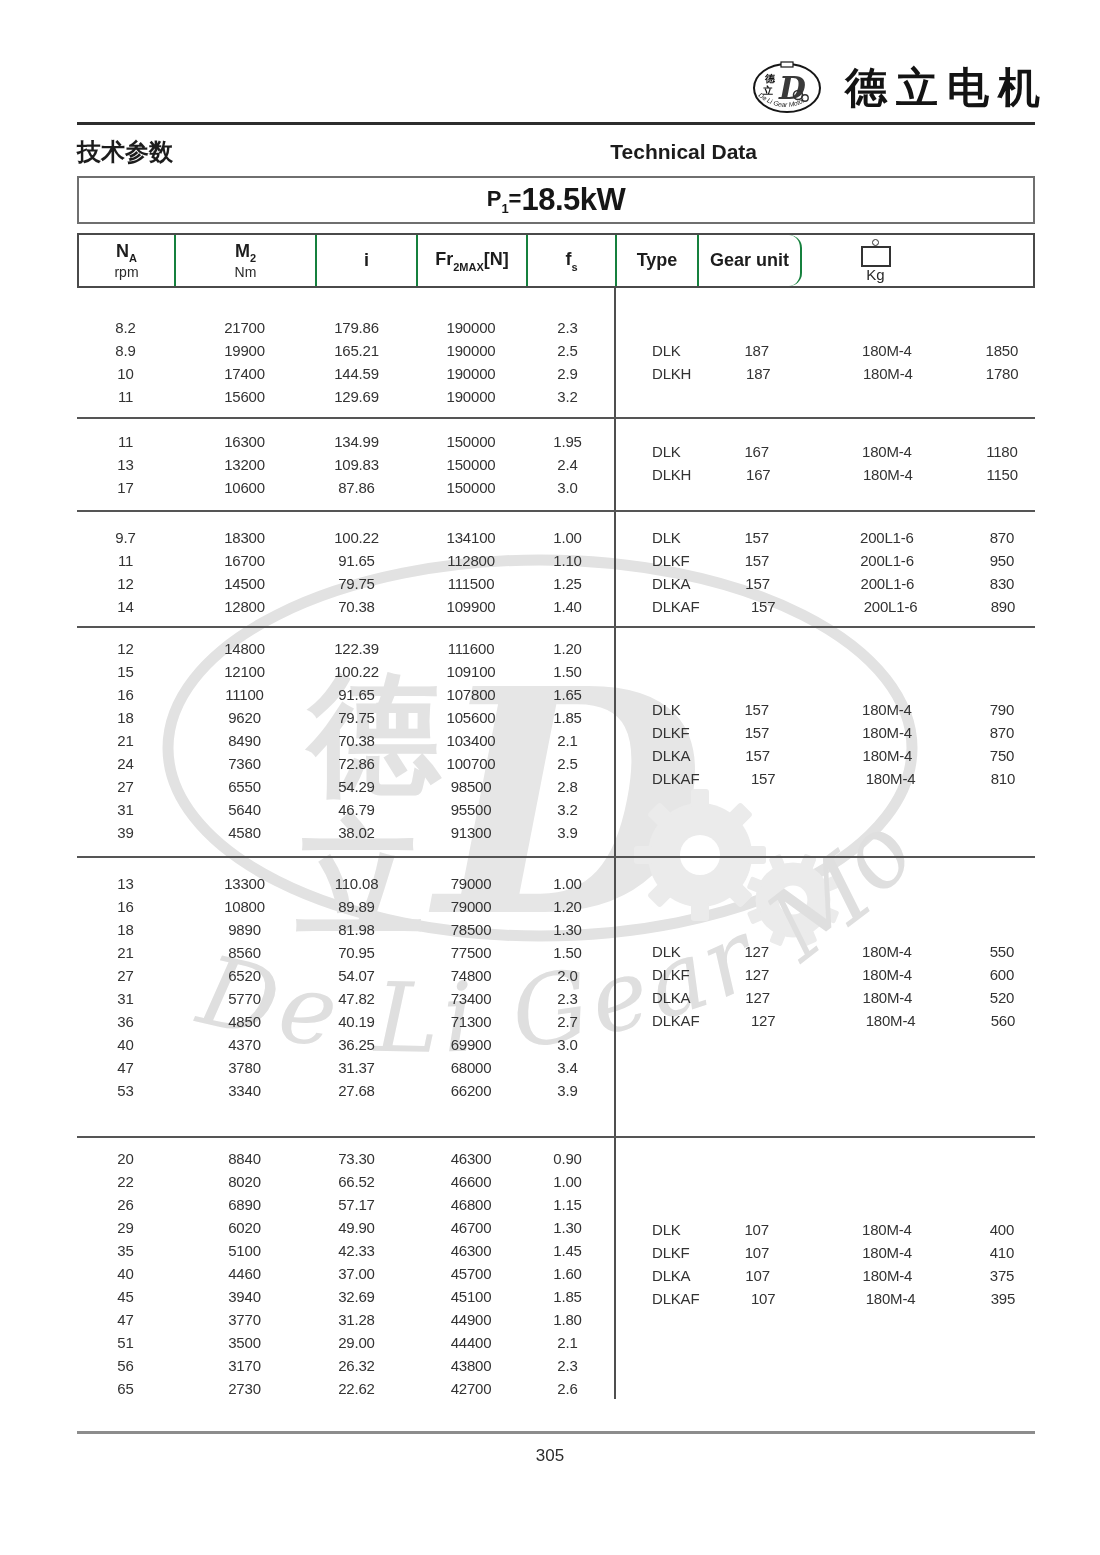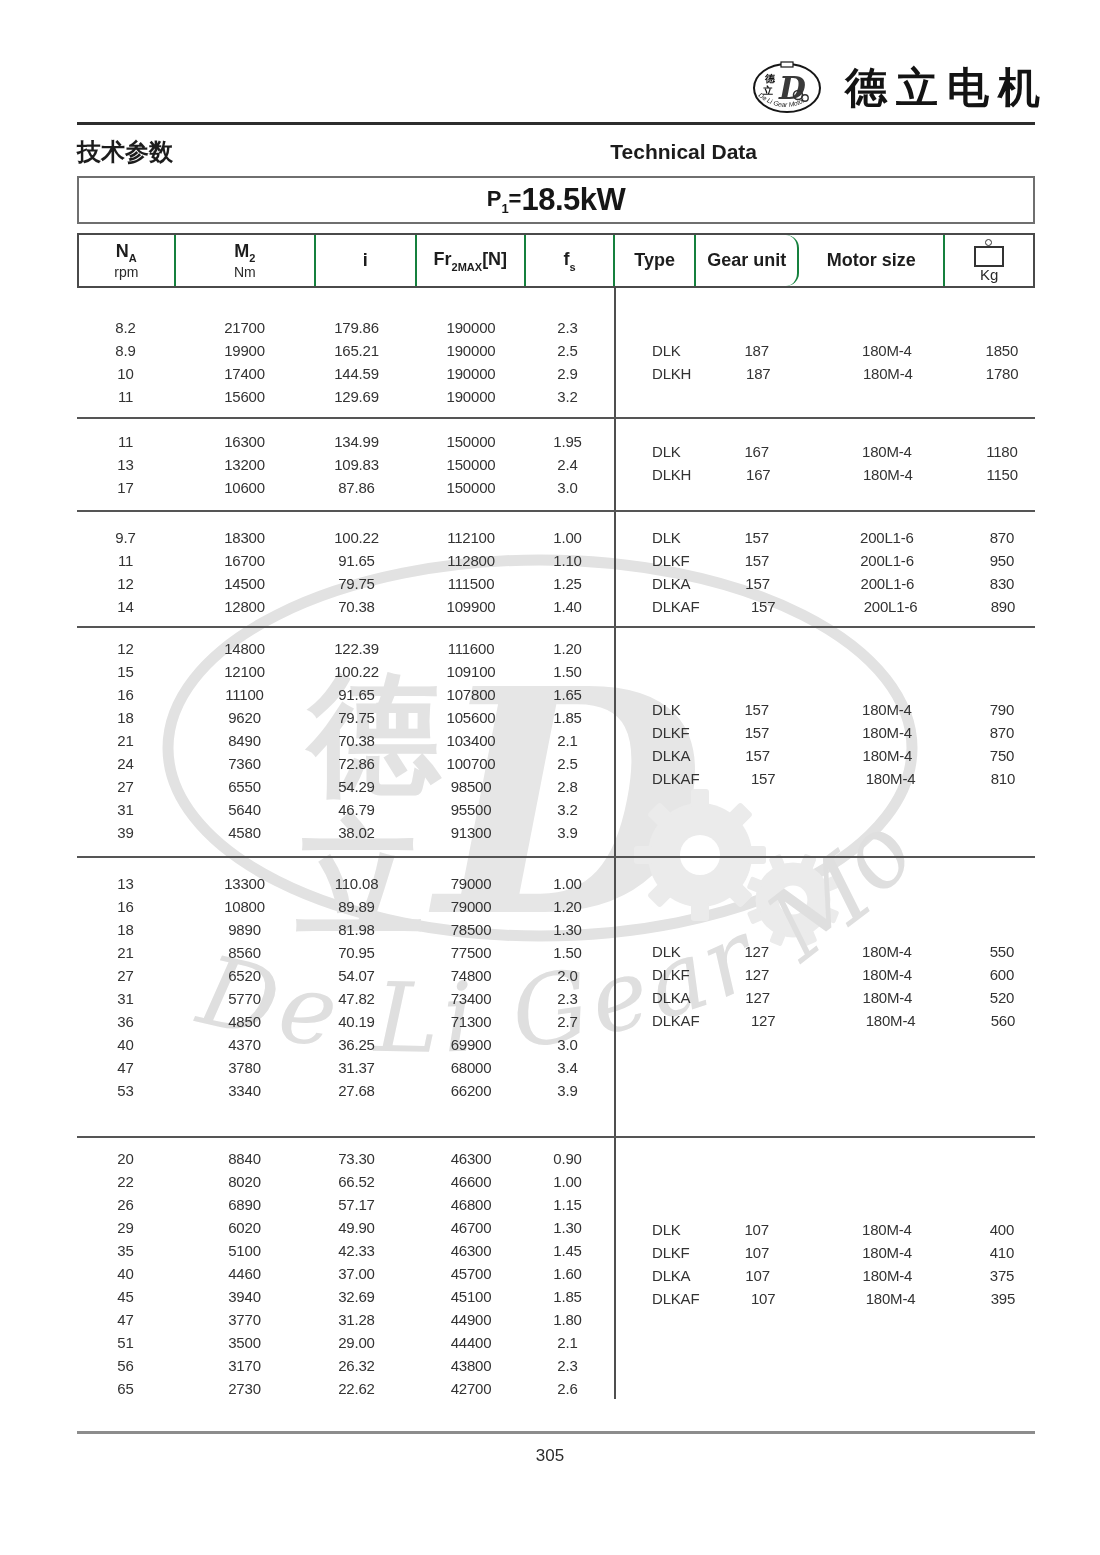--- a/index.html
+++ b/index.html
@@ -162,23 +162,20 @@
       <div class="hc">
         <div class="hmain"><span>f</span><sub>s</sub></div>
       </div>
       <div class="hc">
         <div class="hmain">Type</div>
       </div>
       <div class="hc">
         <div class="hmain">Gear unit</div>
       </div>
       <div class="hc">
-        <div class="hmain">Motor size</div>
-      </div>
-      <div class="hc">
         <div class="weight-icon">
           <div class="weight-knob"></div>
           <div class="weight-body"></div>
         </div>
         <div class="hsub" style="font-size:15px;">Kg</div>
       </div>
     </div>
 
     <div class="tbody">
       <div class="vdiv"></div>
@@ -261,21 +258,21 @@
               <div class="cell rc2">180M-4</div>
               <div class="cell rc3">1150</div>
             </div>
           </div>
         </div>
         <div class="group" style="top: 238px;">
           <div class="lrow">
             <div class="cell lc0">9.7</div>
             <div class="cell lc1">18300</div>
             <div class="cell lc2">100.22</div>
-            <div class="cell lc3">112100</div>
+            <div class="cell lc3">134100</div>
             <div class="cell lc4">1.00</div>
           </div>
           <div class="lrow">
             <div class="cell lc0">11</div>
             <div class="cell lc1">16700</div>
             <div class="cell lc2">91.65</div>
             <div class="cell lc3">112800</div>
             <div class="cell lc4">1.10</div>
           </div>
           <div class="lrow">

